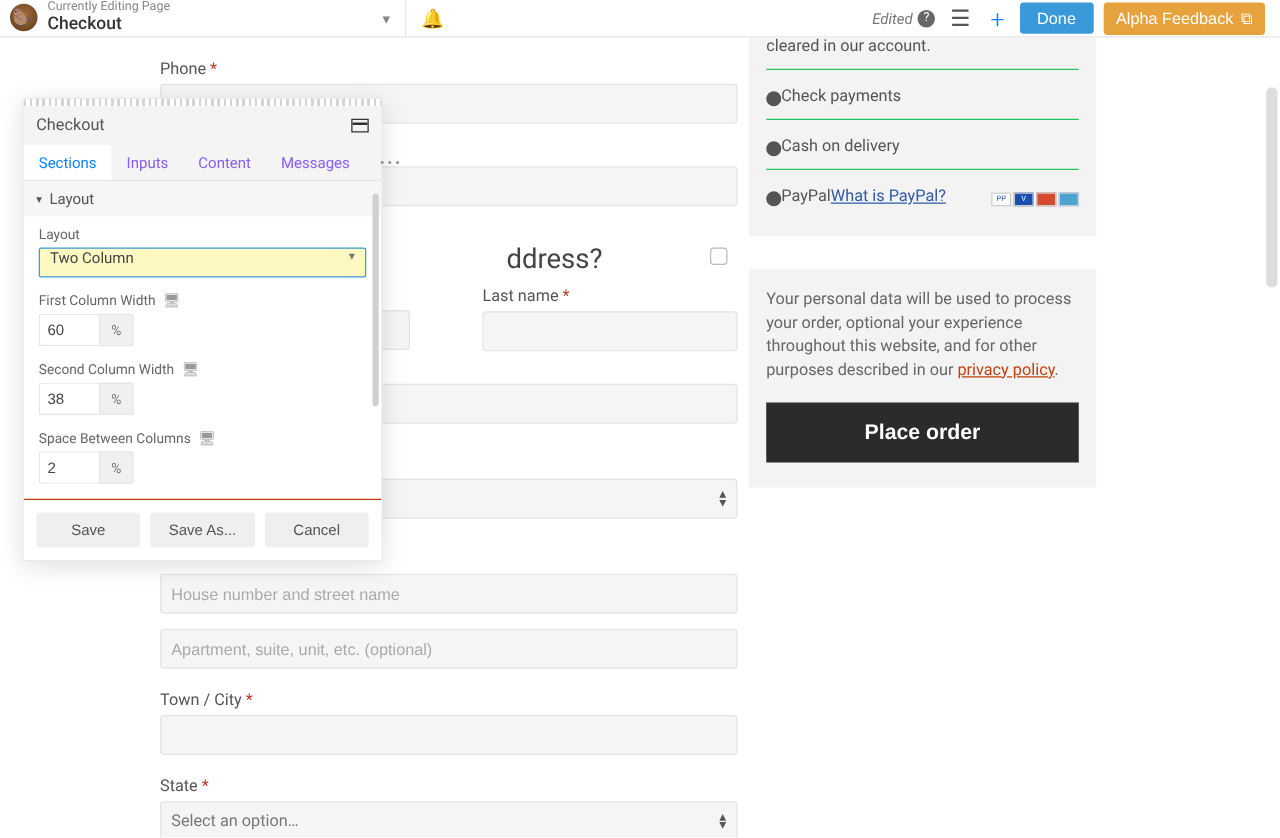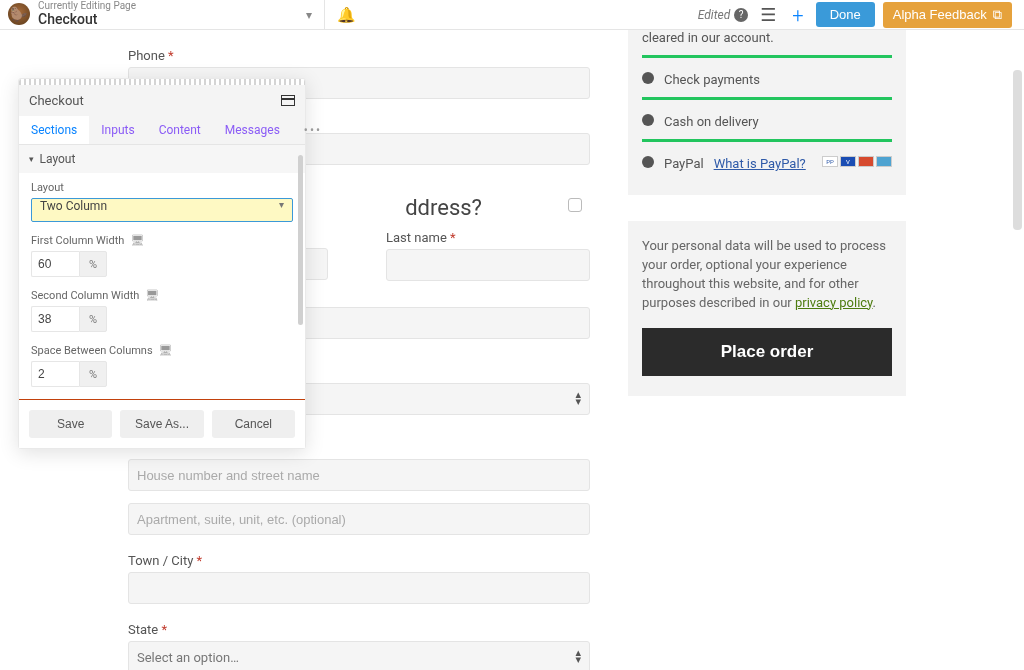--- a/index.html
+++ b/index.html
@@ -32,33 +32,33 @@
   .finput { width:100%; height:32px; border:1px solid #e4e4e4; background:#f5f5f5; border-radius:3px; padding:0 8px; font-size:13px; color:#555; }
   .finput::placeholder { color:#aaa; }
   .heading { font-size:22px; color:#444; margin-top:30px; }
   .name-row { display:flex; gap:30px; margin-top:10px;}
   .name-col { flex:1; }
   .checkbox-ship { position:absolute; right:8px; top:168px; width:14px; height:14px; border:1px solid #bbb; border-radius:3px; }
   .select-like { width:100%; height:32px; border:1px solid #e4e4e4; background:#f5f5f5; border-radius:3px; padding:0 28px 0 8px; font-size:13px; color:#777; display:flex; align-items:center; position:relative; }
   .select-like .arrows { position:absolute; right:8px; top:50%; transform:translateY(-50%); font-size:11px; color:#555; line-height:0.6; }
 
   
-  .cart-col { position:absolute; left:628px; top:0; width:278px; }
+  .cart-col { position:absolute; left:599px; top:0; width:278px; }
   .cart-box { background:#f3f3f3; padding:0 14px 14px 14px; }
   .cart-text { font-size:13px; color:#555; padding-top:0; }
-  .pay-row { display:flex; align-items:flex-start; gap:10px; padding:14px 0 10px 0; border-top:3px solid #22c55e; }
+  .pay-row { display:flex; align-items:flex-end; padding:14px 0 10px 0; border-top:1px solid #22c55e; }
   .pay-row:first-of-type { border-top:none; }
   .radio { width:12px; height:12px; border-radius:50%; background:#555; flex-shrink:0; }
   .pay-label { font-size:13px; color:#555; }
   .paypal-link { color:#2f5aa8; text-decoration:underline; font-size:13px; cursor:pointer; }
   .cc-strip { margin-left:auto; display:flex; gap:2px; }
   .cc { width:16px; height:11px; border:1px solid #ccc; background:#fff; font-size:6px; display:flex; align-items:center; justify-content:center; }
   .privacy-box { background:#f3f3f3; padding:16px 14px 20px; margin-top:26px; }
   .ptext { font-size:13px; color:#666; line-height:1.45; }
-  .ptext a { color:#4d7c0f; text-decoration:underline; }
+  .ptext a { color:#c2410c; text-decoration:underline; }
   .place-order { width:100%; background:#2b2b2b; color:#fff; border:none; padding:14px 0; font-size:17px; font-weight:600; margin-top:16px; cursor:pointer; }
 
   
   .panel { position:absolute; left:18px; top:48px; width:288px; background:#fff; border:1px solid #e9e9e9; border-radius:3px; box-shadow:0 4px 20px rgba(0,0,0,.12); z-index:50; }
   .panel-grip { height:6px; background:repeating-linear-gradient(90deg,#d4d4d4 0 2px,transparent 2px 5px); border-radius:3px 3px 0 0;}
   .panel-header { background:#f4f4f4; padding:8px 10px; display:flex; align-items:center; justify-content:space-between; }
   .panel-title { font-size:13px; color:#555; }
   .window-icon { width:14px; height:11px; border:1.5px solid #333; position:relative; }
   .window-icon:before { content:''; position:absolute; top:2px; left:0; right:0; height:1.5px; background:#333; }
   .tabs { display:flex; background:#f4f4f4; border-bottom:1px solid #e5e5e5; }

